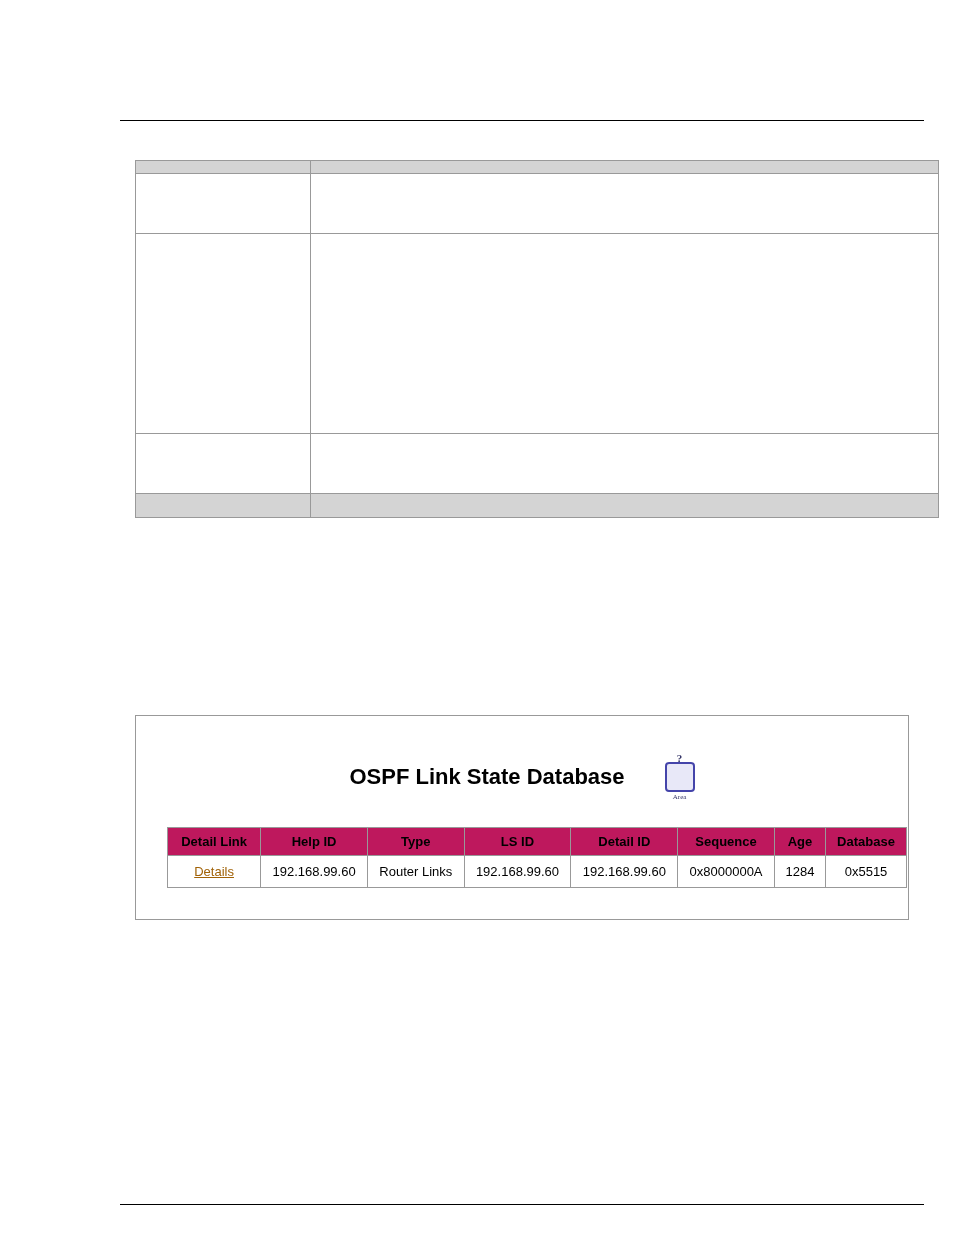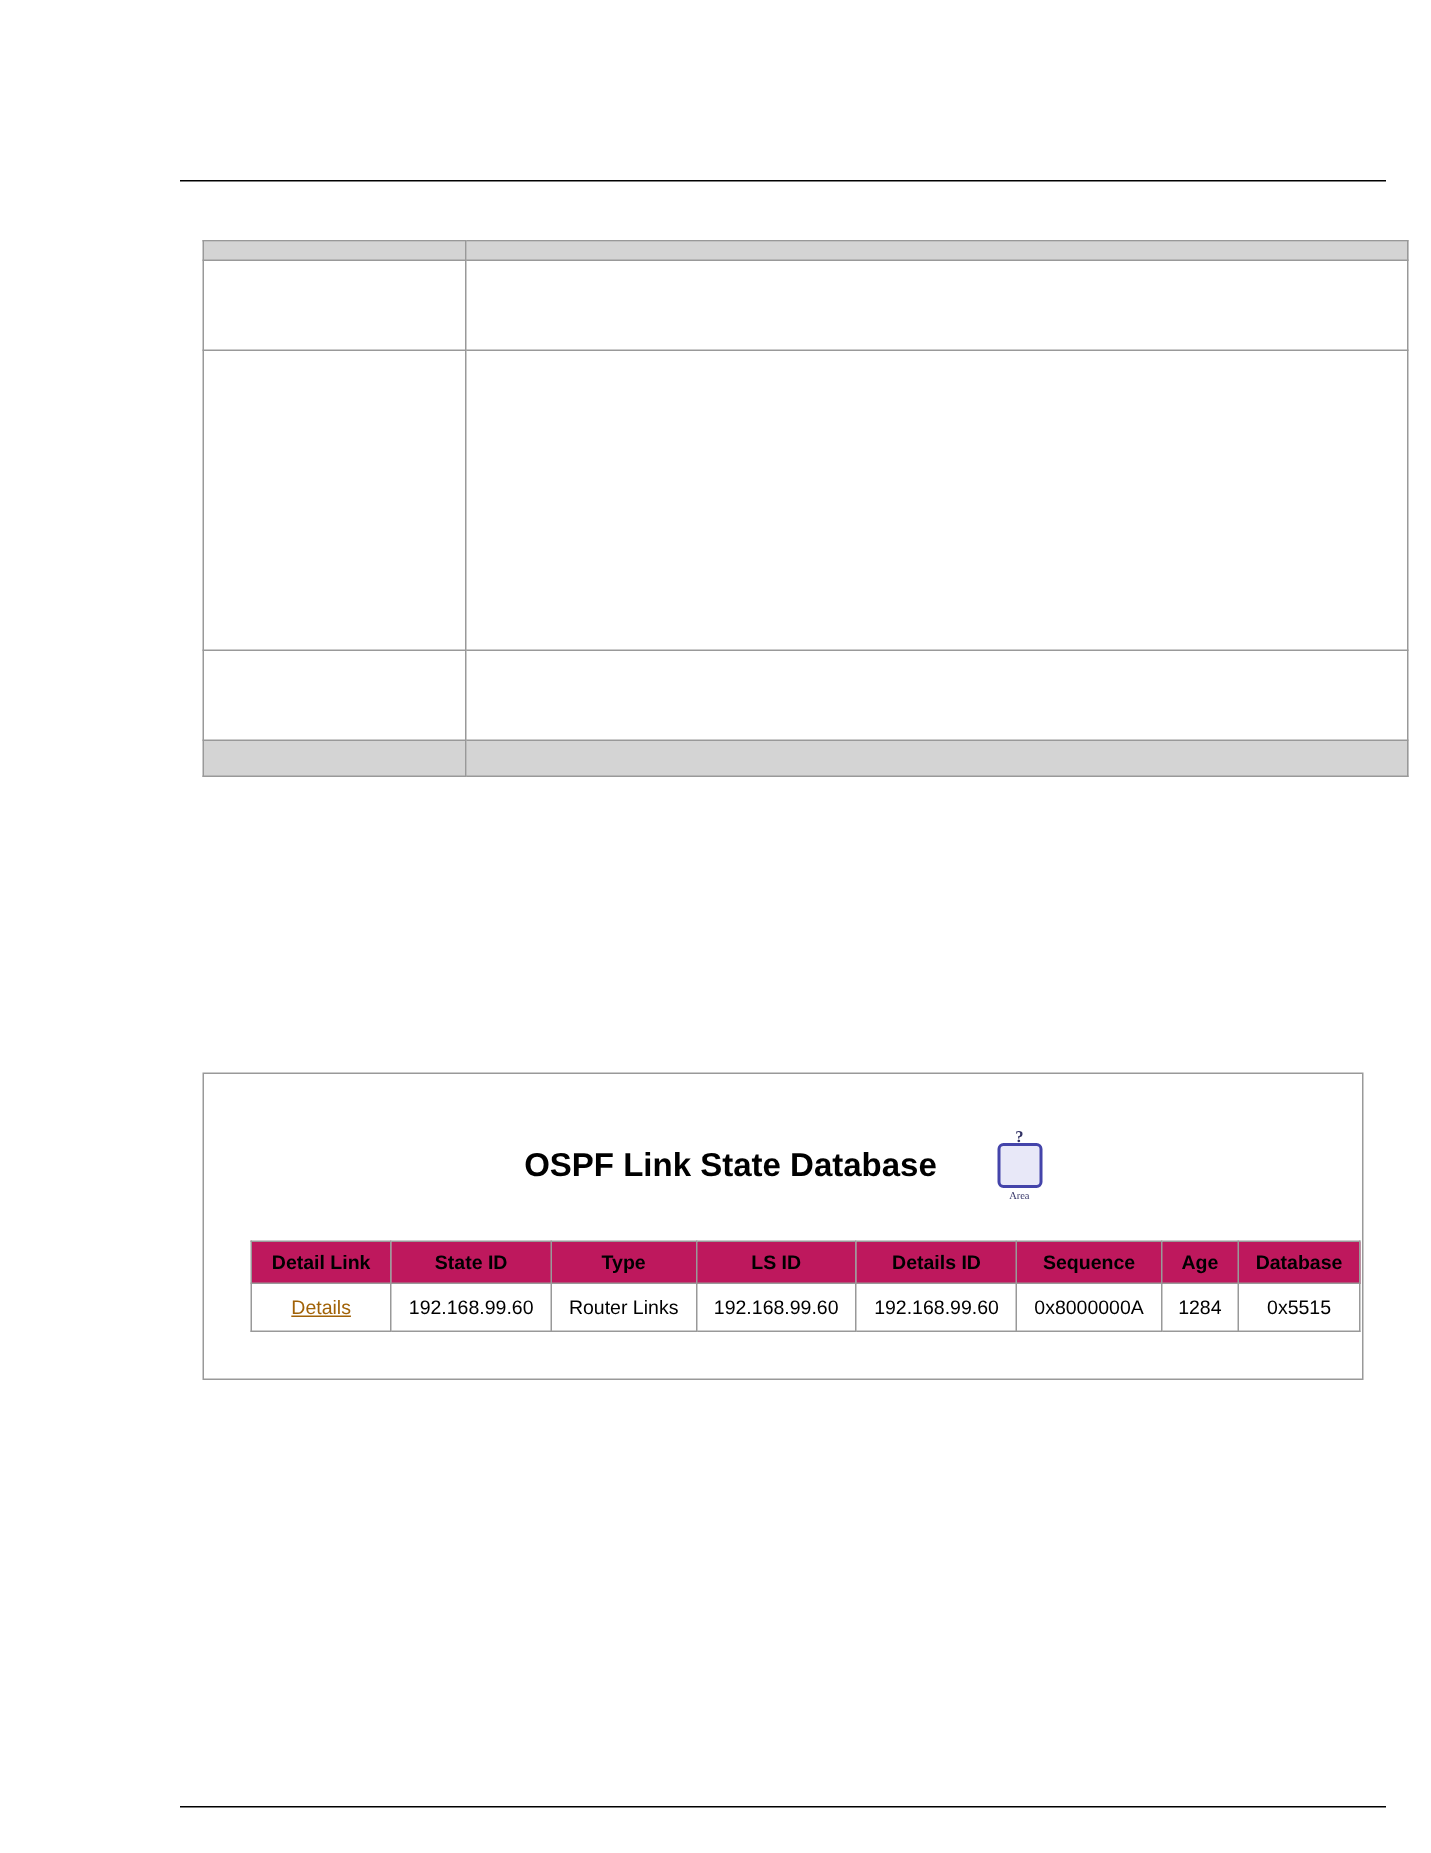--- a/index.html
+++ b/index.html
@@ -204,24 +204,24 @@
             <span style="font-size:11px;font-weight:bold;color:#333366;">?</span>
             <span style="font-size:7px;color:#333366;">Area</span>
           </div>
         </div>
       </div>
 
       <table class="ospf-table">
         <thead>
           <tr>
             <th>Detail Link</th>
-            <th>State ID</th>
+            <th>Help ID</th>
             <th>Type</th>
             <th>LS ID</th>
-            <th>Details ID</th>
+            <th>Detail ID</th>
             <th>Sequence</th>
             <th>Age</th>
             <th>Database</th>
           </tr>
         </thead>
         <tbody id="ospf-table-body">
         <tr>
               <td><a href="#">Details</a></td>
               <td>192.168.99.60</td>
               <td>Router Links</td>

